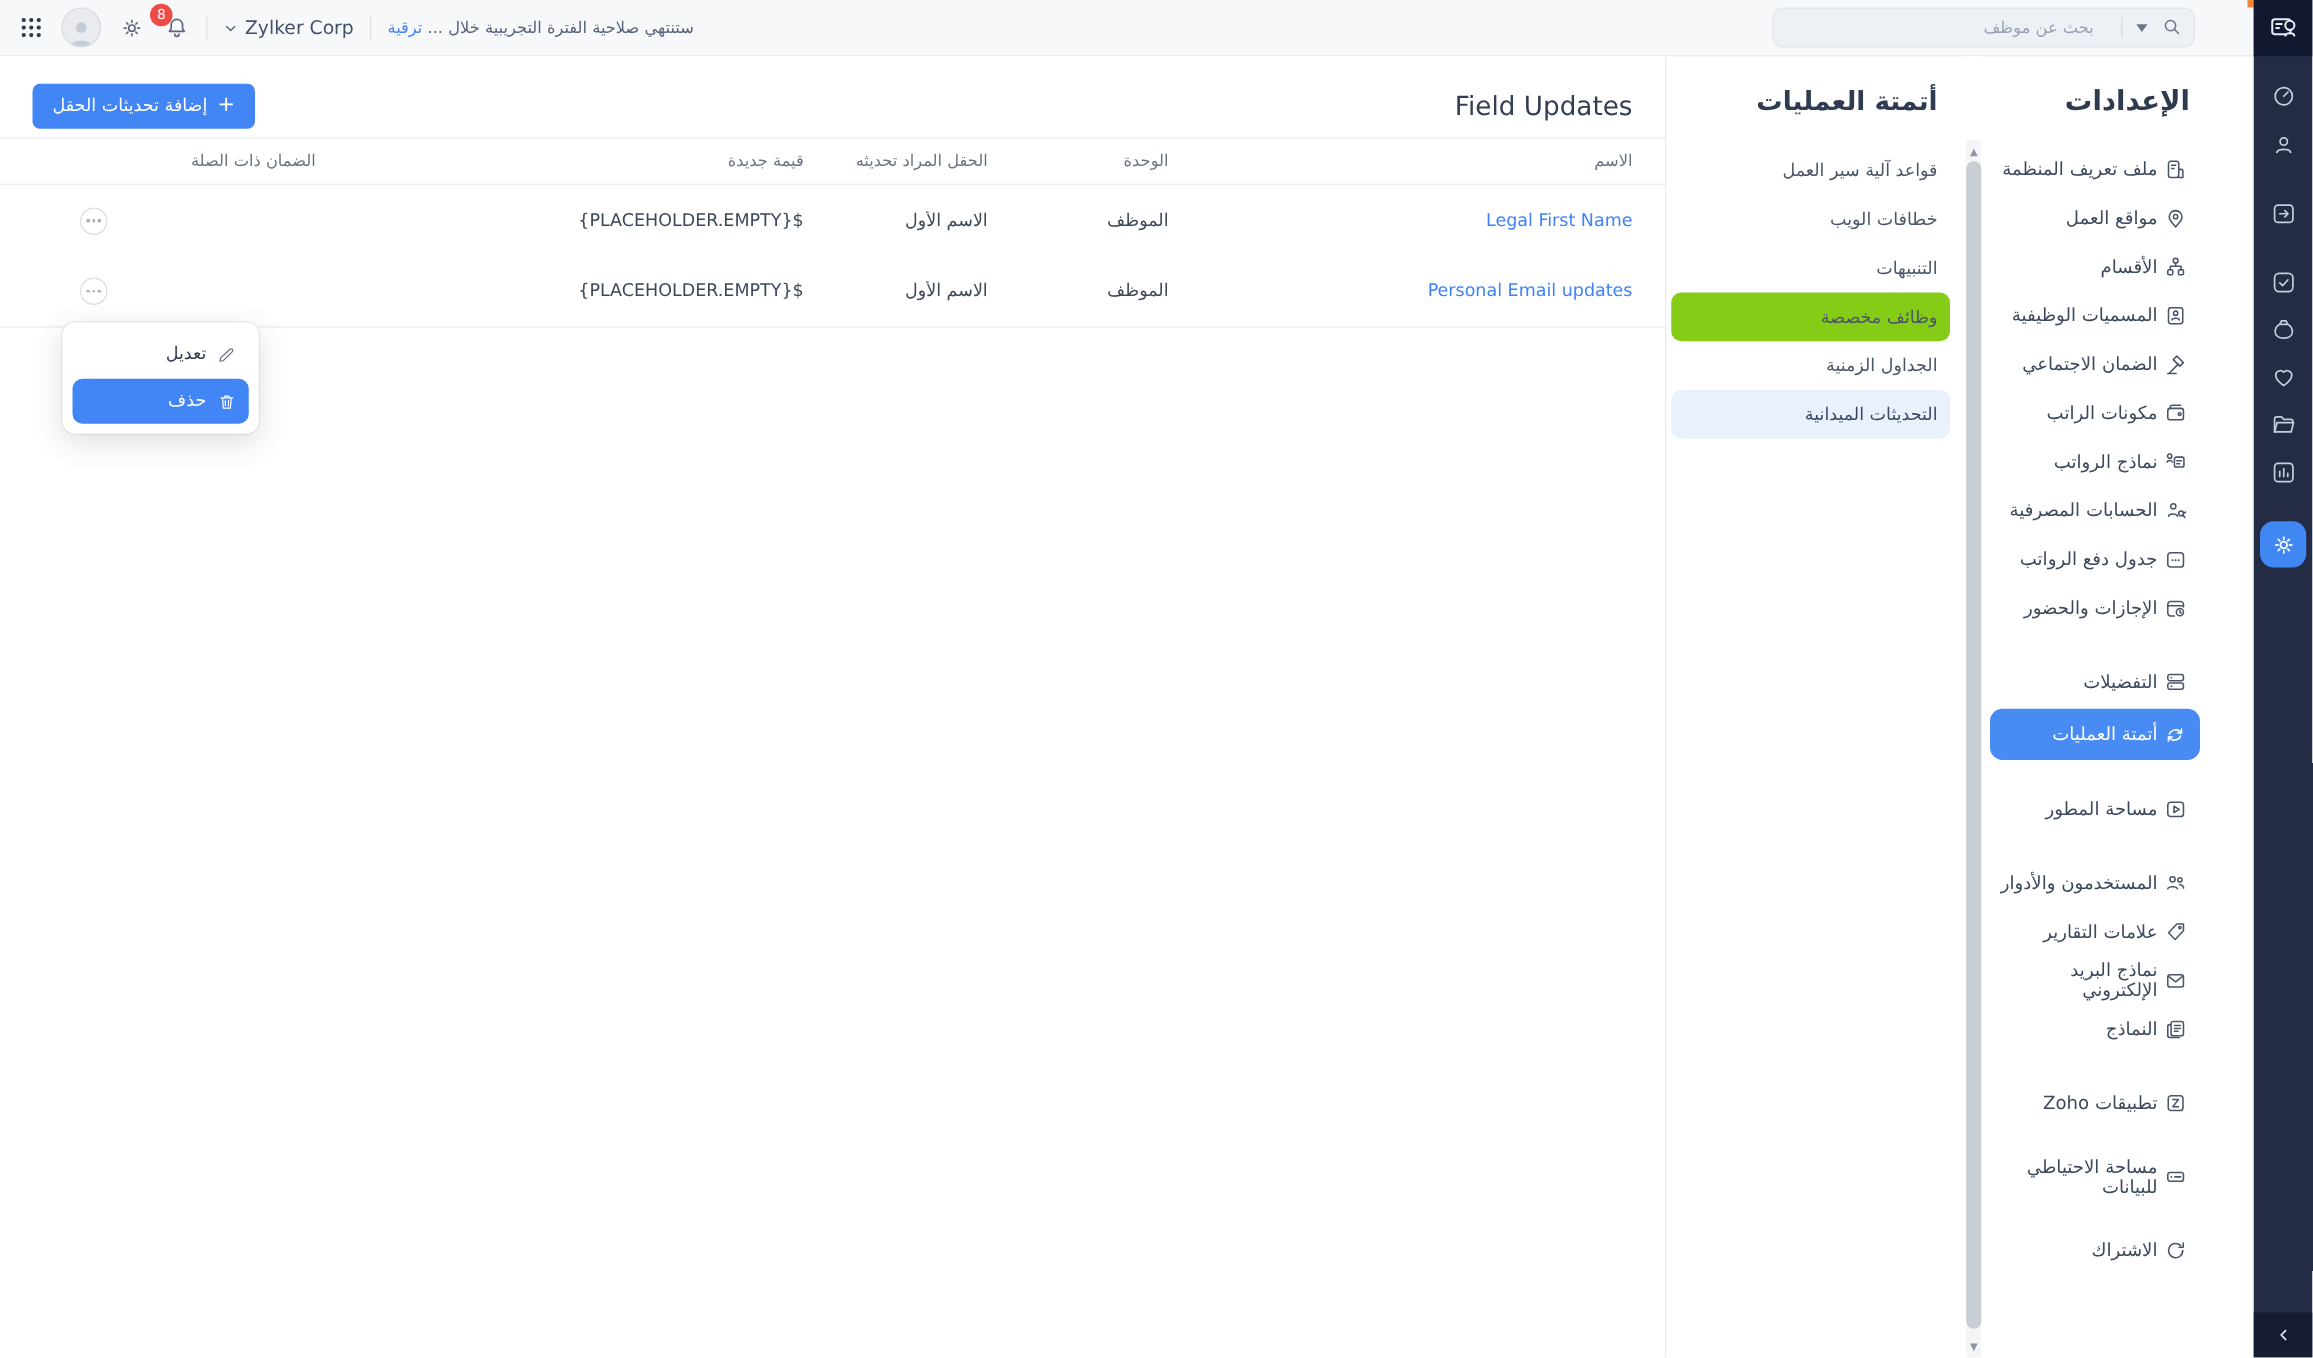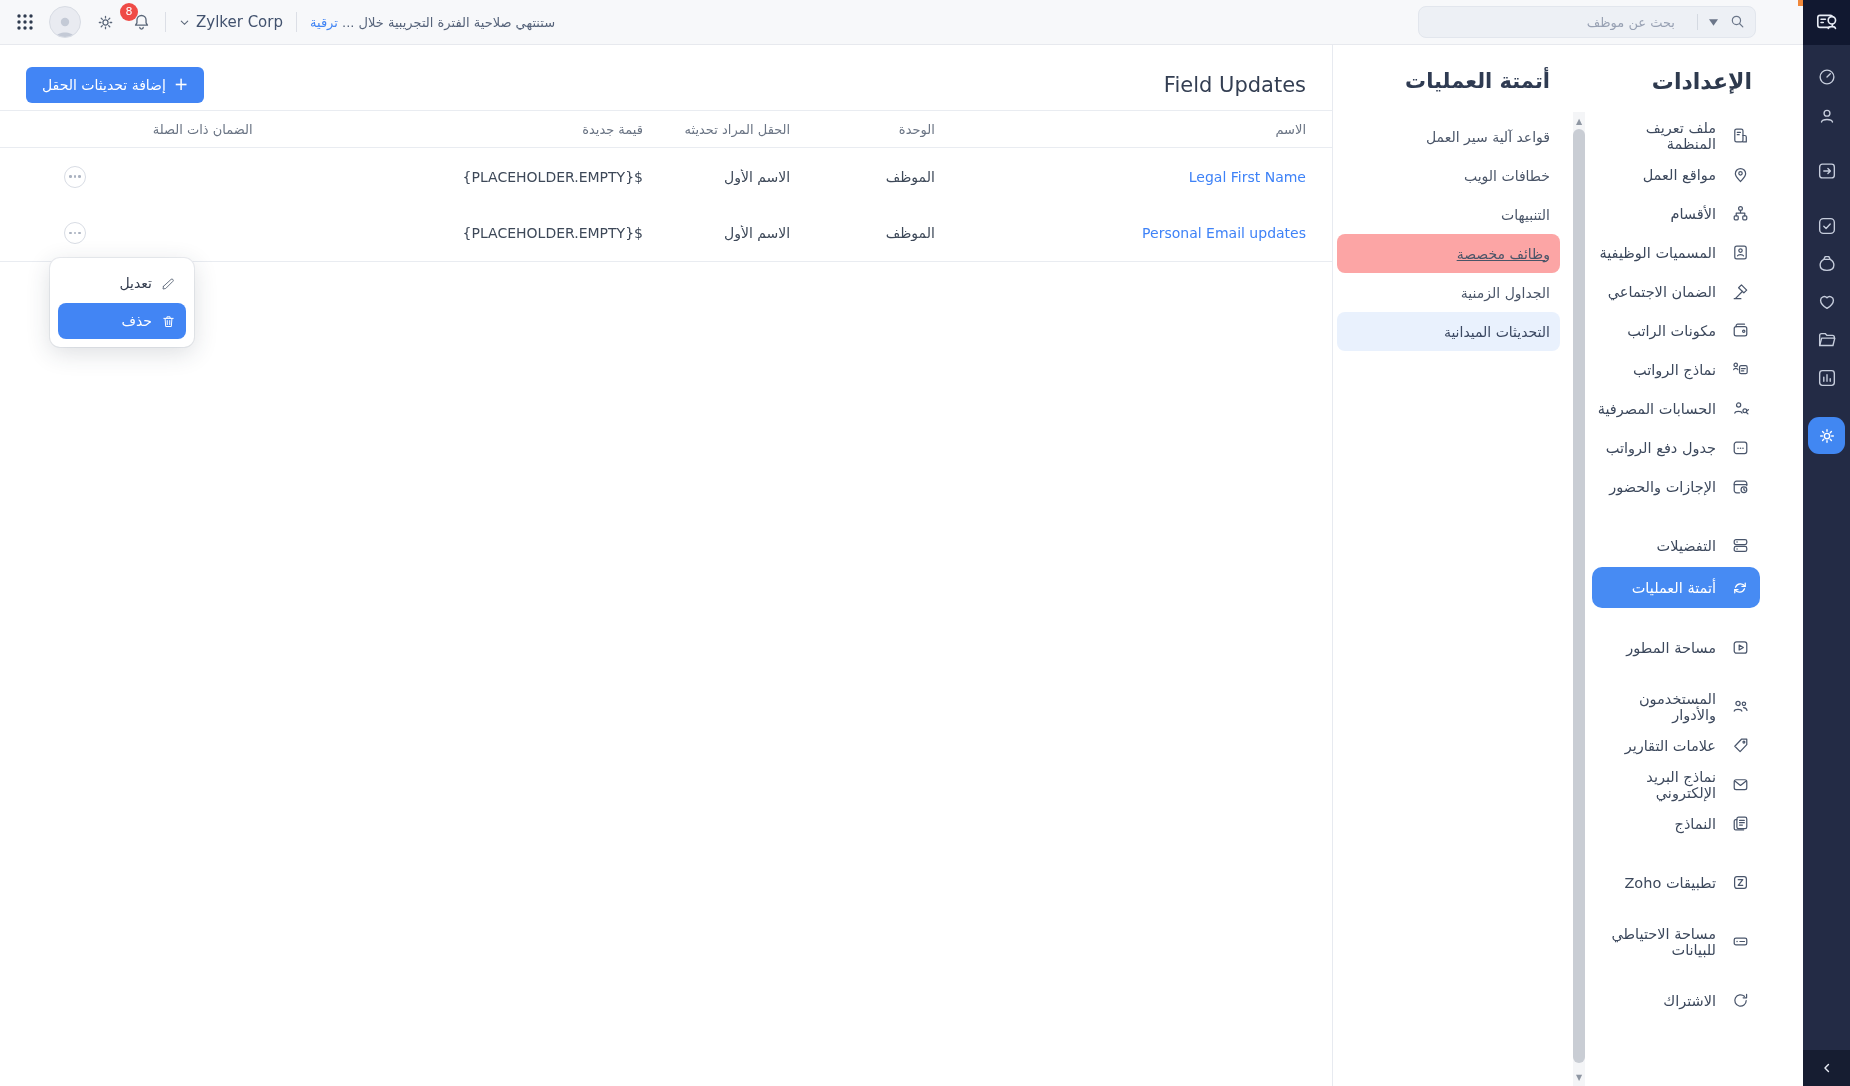--- a/index.html
+++ b/index.html
@@ -43,45 +43,45 @@
   .tbl-row { display:grid; grid-template-columns:29% 11.3% 11.5% 30.5% 1fr 60px; align-items:center; padding:0 26px; }
   .tbl-head { height:38px; border-top:1px solid #e9ecf1; border-bottom:1px solid #e9ecf1; color:#6a7484; font-size:13px; }
   .tbl-data { height:57px; font-size:14px; color:#3d4858; }
   .tbl-data.last { border-bottom:1px solid #e9ecf1; }
   .cell { text-align:right; padding-left:12px; white-space:nowrap; overflow:hidden; }
   .link { color:#3e82f7; cursor:pointer; direction:ltr; display:inline-block; }
   .more-btn { width:22px; height:22px; border-radius:50%; border:1px solid #d8dce4; display:flex; align-items:center; justify-content:center; gap:2px; cursor:pointer; background:#fff; }
   .more-btn i { width:2.5px; height:2.5px; border-radius:50%; background:#aab2c0; display:block; }
 
   
-  .ctx-menu { position:absolute; top:213px; left:50px; width:144px; background:#fff; border-radius:10px; box-shadow:0 6px 24px rgba(40,50,70,.16), 0 0 0 1px #eef0f3; padding:8px; direction:rtl; z-index:20; }
+  .ctx-menu { position:absolute; top:213px; left:50px; width:157px; background:#fff; border-radius:10px; box-shadow:0 6px 24px rgba(40,50,70,.16), 0 0 0 1px #eef0f3; padding:8px; direction:rtl; z-index:20; }
   .ctx-item { height:34px; display:flex; align-items:center; gap:9px; padding:0 10px; font-size:14px; color:#333c4e; border-radius:8px; cursor:pointer; }
   .ctx-item .ci { color:#6a7484; display:flex; }
   .ctx-item.danger { background:#4285f4; color:#fff; height:36px; margin-top:3px; }
   .ctx-item.danger .ci { color:#fff; }
 
   
   .middle { width:240px; background:#fff; border-left:1px solid #e7eaf0; direction:rtl; padding:24px 22px 0 14px; }
   .middle h2 { font-size:21px; color:#2f3b52; font-weight:600; margin-bottom:24px; }
   .m-item { height:39px; display:flex; align-items:center; justify-content:flex-start; font-size:14px; color:#4a5568; cursor:pointer; padding:0 10px; margin:0 -10px; border-radius:8px; }
-  .m-item.hovered { background:#fca5a5;text-decoration:underline; }
+  .m-item.hovered { background:#84cc16; }
   .m-item.selected { background:#e9f1fd; color:#3b4862; }
 
   
   .scrollcol { width:14px; position:relative; background:#fff; }
   .sc-track { position:absolute; top:67px; bottom:0; left:1px; width:12px; background:#f4f5f7; }
   .sc-arrow { position:absolute; left:1px; width:12px; height:14px; color:#8f97a3; font-size:8px; display:flex; align-items:center; justify-content:center; cursor:pointer; }
   .sc-up { top:69px; } .sc-down { bottom:2px; }
   .sc-thumb { position:absolute; left:1px; top:84px; width:12px; height:934px; background:#c9cdd4; border-radius:6px; cursor:pointer; }
 
   
   .sidebar { width:180px; background:#fff; direction:rtl; padding:24px 12px 0 6px; overflow:hidden; }
   .sidebar h1 { font-size:22px; color:#2e3a4e; font-weight:600; margin-bottom:22px; padding-right:2px; }
   .s-group { margin-bottom:20px; }
-  .s-item { height:39px; display:flex; align-items:center; gap:14px; font-size:14.5px; color:#3c485c; cursor:pointer; padding:0 4px; border-radius:10px; }
+  .s-item { height:39px; display:flex; align-items:center; gap:4px; font-size:14.5px; color:#3c485c; cursor:pointer; padding:0 4px; border-radius:10px; }
   .s-item .s-ic { width:20px; height:20px; flex:0 0 20px; color:#49556b; display:flex; align-items:center; justify-content:center; }
   .s-item.selected { background:#478bf3; color:#fff; height:41px; padding:0 10px; margin:2px -6px 0 0; }
   .s-item.selected .s-ic { color:#fff; }
 
   
   .rail { width:47px; background:#232b45; position:relative; flex:0 0 47px; }
   .rail-logo { height:45px; background:#111830; display:flex; align-items:center; justify-content:center; color:#e8ecf5; cursor:pointer; }
   .r-ic { position:absolute; left:0; width:47px; height:26px; display:flex; align-items:center; justify-content:center; color:#c6cddc; cursor:pointer; }
   .gear-pill { position:absolute; top:417px; left:5px; width:37px; height:37px; border-radius:11px; background:#4187f2; display:flex; align-items:center; justify-content:center; color:#fff; cursor:pointer; }
   .rail-bottom { position:absolute; bottom:0; left:0; width:47px; height:36px; background:#161d31; display:flex; align-items:center; justify-content:center; color:#e8ecf5; cursor:pointer; }

